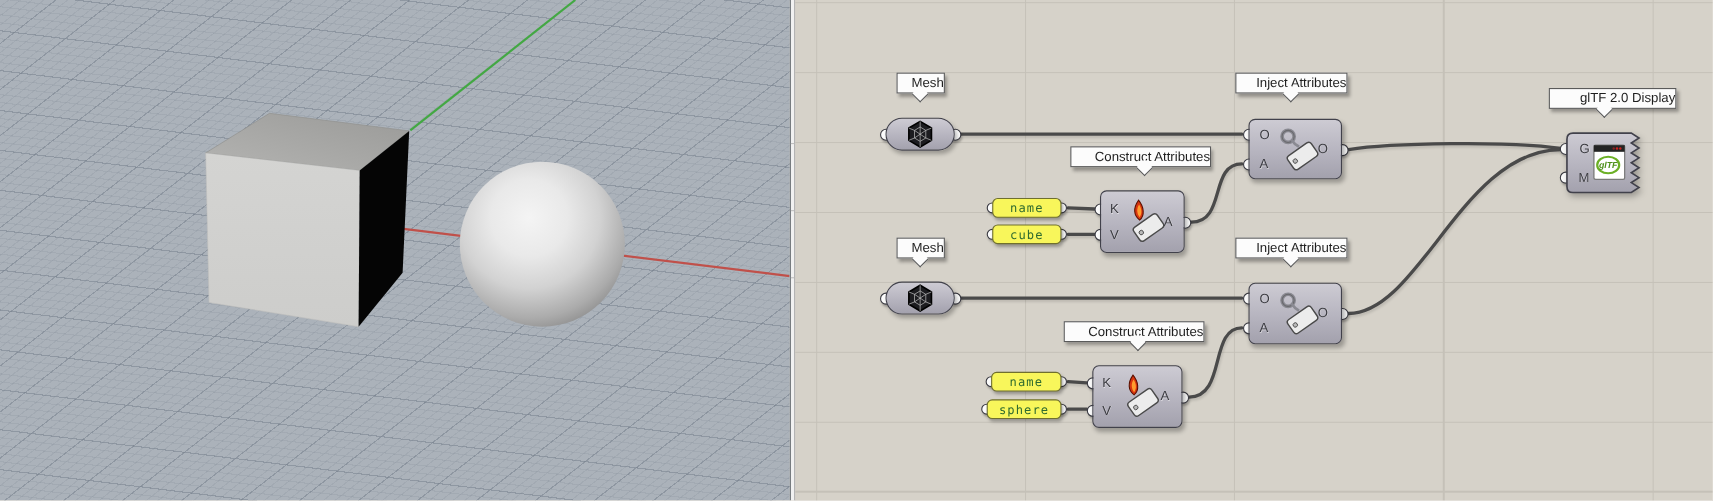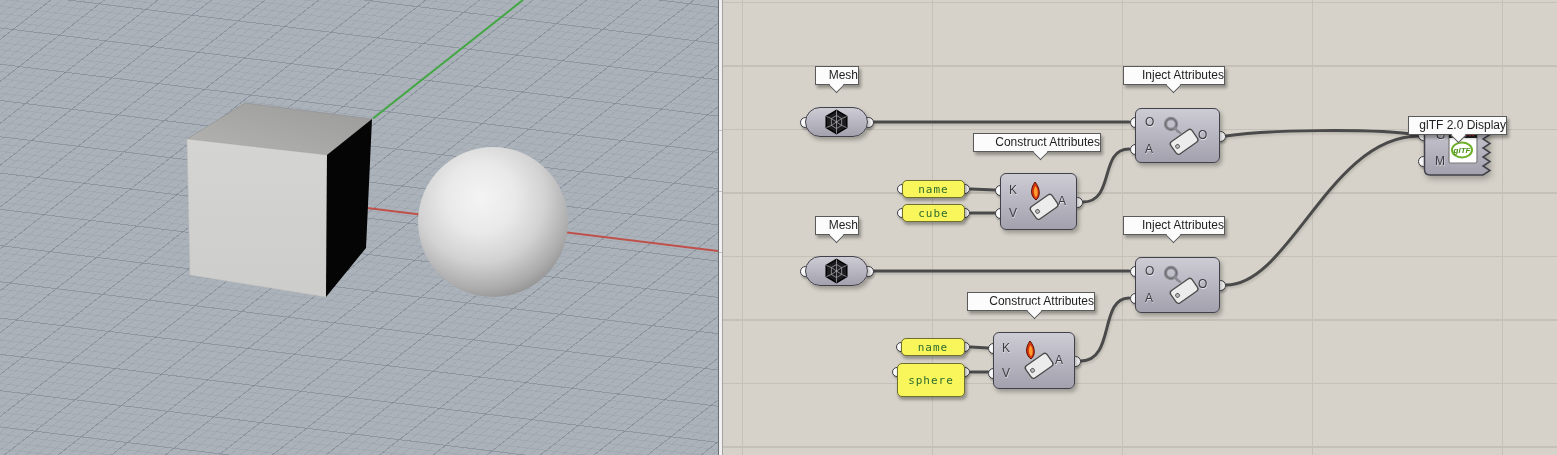--- a/index.html
+++ b/index.html
@@ -193,21 +193,21 @@
         <path d="M15,13 C17,16 19,18 22,19.5" fill="none" stroke="#8a8a92" stroke-width="2.5"></path>
       </svg>
     </div>
 
     <div class="panel" style="left:178px; top:338px; width:64px; height:18px;">
       <div class="nub" style="left:-5px; top:4px;"></div>
       <div class="nub" style="left:59px; top:4px;"></div>
       <div class="panel-body"></div>
       <div class="panel-text">name</div>
     </div>
-    <div class="panel" style="left:174px; top:363px; width:68px; height:34px;">
+    <div class="panel" style="left:174px; top:363px; width:68px; height:18px;">
       <div class="nub" style="left:-5px; top:4px;"></div>
       <div class="nub" style="left:63px; top:4px;"></div>
       <div class="panel-body"></div>
       <div class="panel-text">sphere</div>
     </div>
 
     <div class="gh-node" style="left:270px; top:332px; width:82px; height:57px;">
       <div class="nub" style="left:-5.5px; top:10.5px;"></div>
       <div class="nub" style="left:-5.5px; top:35.5px;"></div>
       <div class="nub" style="left:76.5px; top:23.5px;"></div>
@@ -275,21 +275,21 @@
       <div class="ptr center"></div>
     </div>
     <div class="gh-label" style="left:400px; top:66px; width:102px;">
       <span>Inject Attributes</span>
       <div class="ptr center"></div>
     </div>
     <div class="gh-label" style="left:250px; top:133px; width:128px;">
       <span>Construct Attributes</span>
       <div class="ptr" style="left:61px;"></div>
     </div>
-    <div class="gh-label" style="left:685px; top:80px; width:99px;margin-top:36px;">
+    <div class="gh-label" style="left:685px; top:80px; width:116px;">
       <span>glTF 2.0 Display</span>
       <div class="ptr" style="left:44px;"></div>
     </div>
     <div class="gh-label" style="left:92px; top:216px; width:44px;">
       <span>Mesh</span>
       <div class="ptr center"></div>
     </div>
     <div class="gh-label" style="left:400px; top:216px; width:102px;">
       <span>Inject Attributes</span>
       <div class="ptr center"></div>

